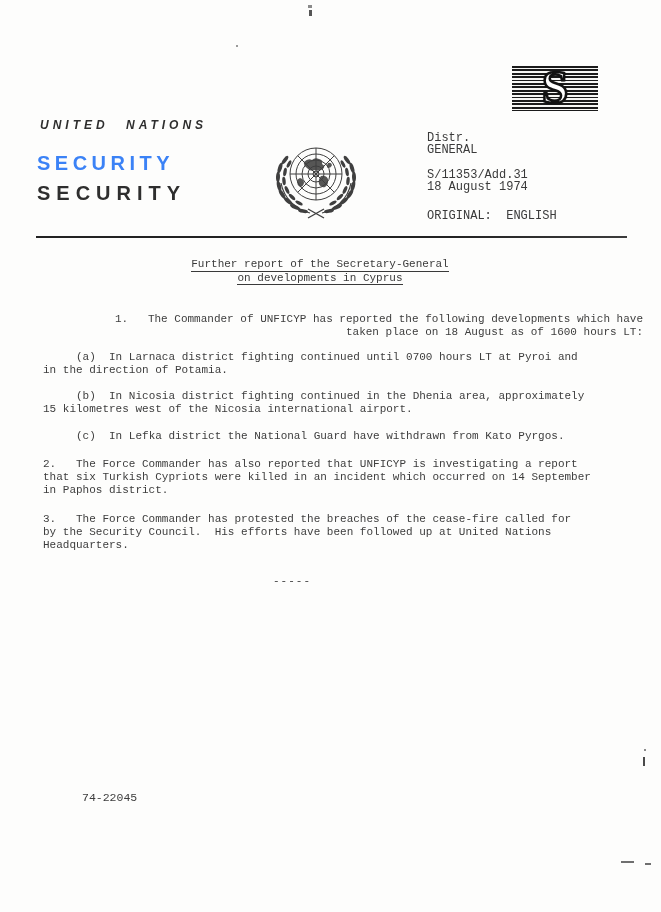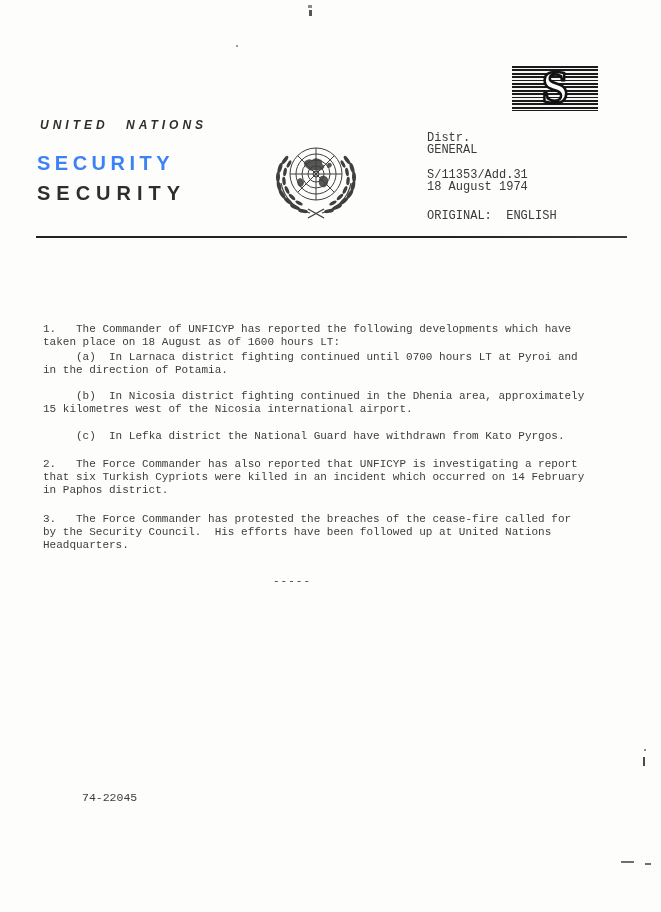--- a/index.html
+++ b/index.html
@@ -68,21 +68,21 @@
   }
 
   
   .title { position: absolute; left: 0; top: 258px; width: 640px; text-align: center;
            font-size: 11px; line-height: 13.5px; }
   .title .u { border-bottom: 1.2px solid #3a3a3a; padding-bottom: 0.5px; }
 
   
   .para { position: absolute; left: 43px; width: 600px;
           font-size: 11px; line-height: 13px; white-space: pre-wrap; color: #3d3d3d; }
-  .p1 { top: 323px; }
+  .p1 { top: 313px; text-align: right; }
   .p2 { top: 351px; }
   .p3 { top: 390px; }
   .p4 { top: 430px; }
   .p5 { top: 458px; }
   .p6 { top: 513px; }
   .separator { position: absolute; left: 273px; top: 575px; font-size: 11px; letter-spacing: 1px; color: #3d3d3d; }
 
   
   .footer-code { position: absolute; left: 46px; top: 791px; font-size: 11.5px; color: #3d3d3d; margin-left: 36px; }
 
@@ -162,30 +162,34 @@
   </div>
 
   <div class="meta meta-distr">Distr.
 GENERAL</div>
   <div class="meta meta-symbol">S/11353/Add.31
 18 August 1974</div>
   <div class="meta meta-original">ORIGINAL:  ENGLISH</div>
 
   <div class="rule"></div>
 
+  <div class="title">
+    <span class="u">Further report of the Secretary-General</span><br>
+    <span class="u">on developments in Cyprus</span>
+  </div>
 
   <div class="para p1">1.   The Commander of UNFICYP has reported the following developments which have
 taken place on 18 August as of 1600 hours LT:</div>
   <div class="para p2">     (a)  In Larnaca district fighting continued until 0700 hours LT at Pyroi and
 in the direction of Potamia.</div>
   <div class="para p3">     (b)  In Nicosia district fighting continued in the Dhenia area, approximately
 15 kilometres west of the Nicosia international airport.</div>
   <div class="para p4">     (c)  In Lefka district the National Guard have withdrawn from Kato Pyrgos.</div>
   <div class="para p5">2.   The Force Commander has also reported that UNFICYP is investigating a report
-that six Turkish Cypriots were killed in an incident which occurred on 14 February
+that six Turkish Cypriots were killed in an incident which occurred on 14 September
 in Paphos district.</div>
   <div class="para p6">3.   The Force Commander has protested the breaches of the cease-fire called for
 by the Security Council.  His efforts have been followed up at United Nations
 Headquarters.</div>
 
   <div class="separator">-----</div>
 
   <div class="footer-code">74-22045</div>
 
 </div>

